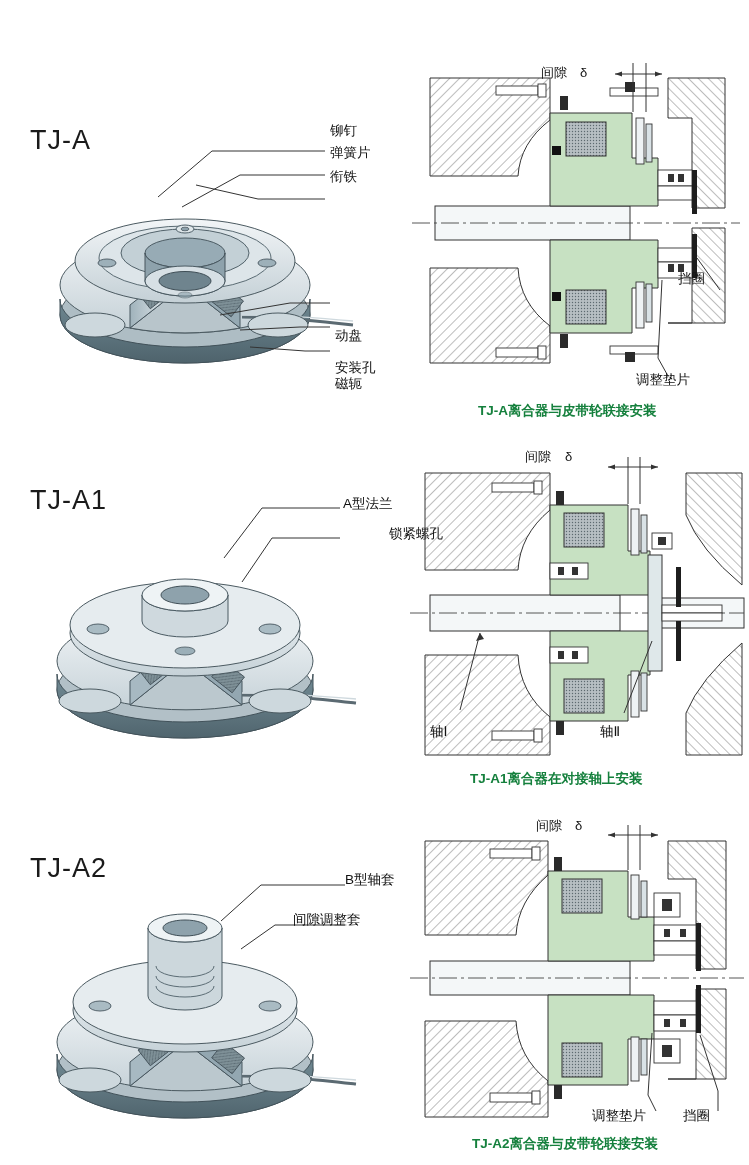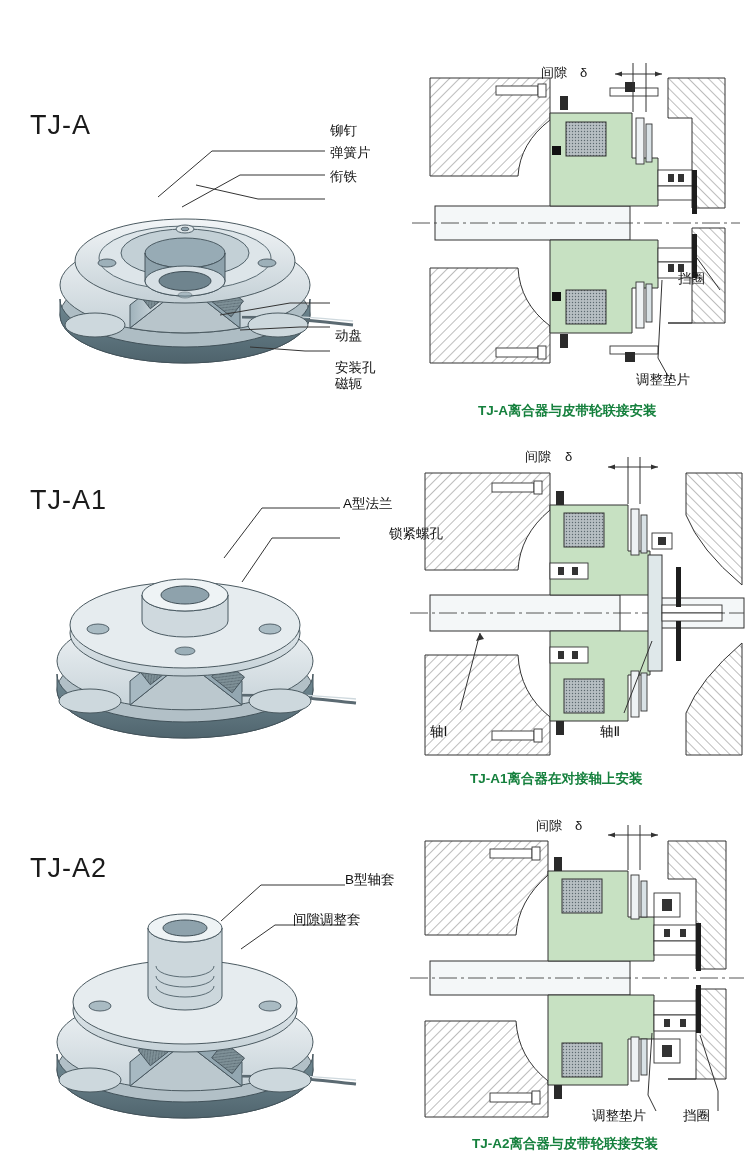--- a/index.html
+++ b/index.html
@@ -56,21 +56,21 @@
   
   .dwg { position: absolute; }
 </style>
 </head>
 <body>
 
 <div class="page">
 
   <div class="section" id="sec-a">
 
-    <div class="model-title" style="left:30px; top:110px;">TJ-A</div>
+    <div class="model-title" style="left:30px; top:125px;">TJ-A</div>
 
     <svg class="iso" style="left:35px; top:165px;" width="320" height="215" viewBox="0 0 320 215">
       <defs>
         <linearGradient id="gA1" x1="0" y1="0" x2="0" y2="1">
           <stop offset="0" stop-color="#f2f5f7"></stop>
             <stop offset="1" stop-color="#c4d0d6"></stop>
         </linearGradient>
         <linearGradient id="gA2" x1="0" y1="0" x2="1" y2="0">
           <stop offset="0" stop-color="#9fb2bb"></stop>
             <stop offset="0.5" stop-color="#cfd9de"></stop>

